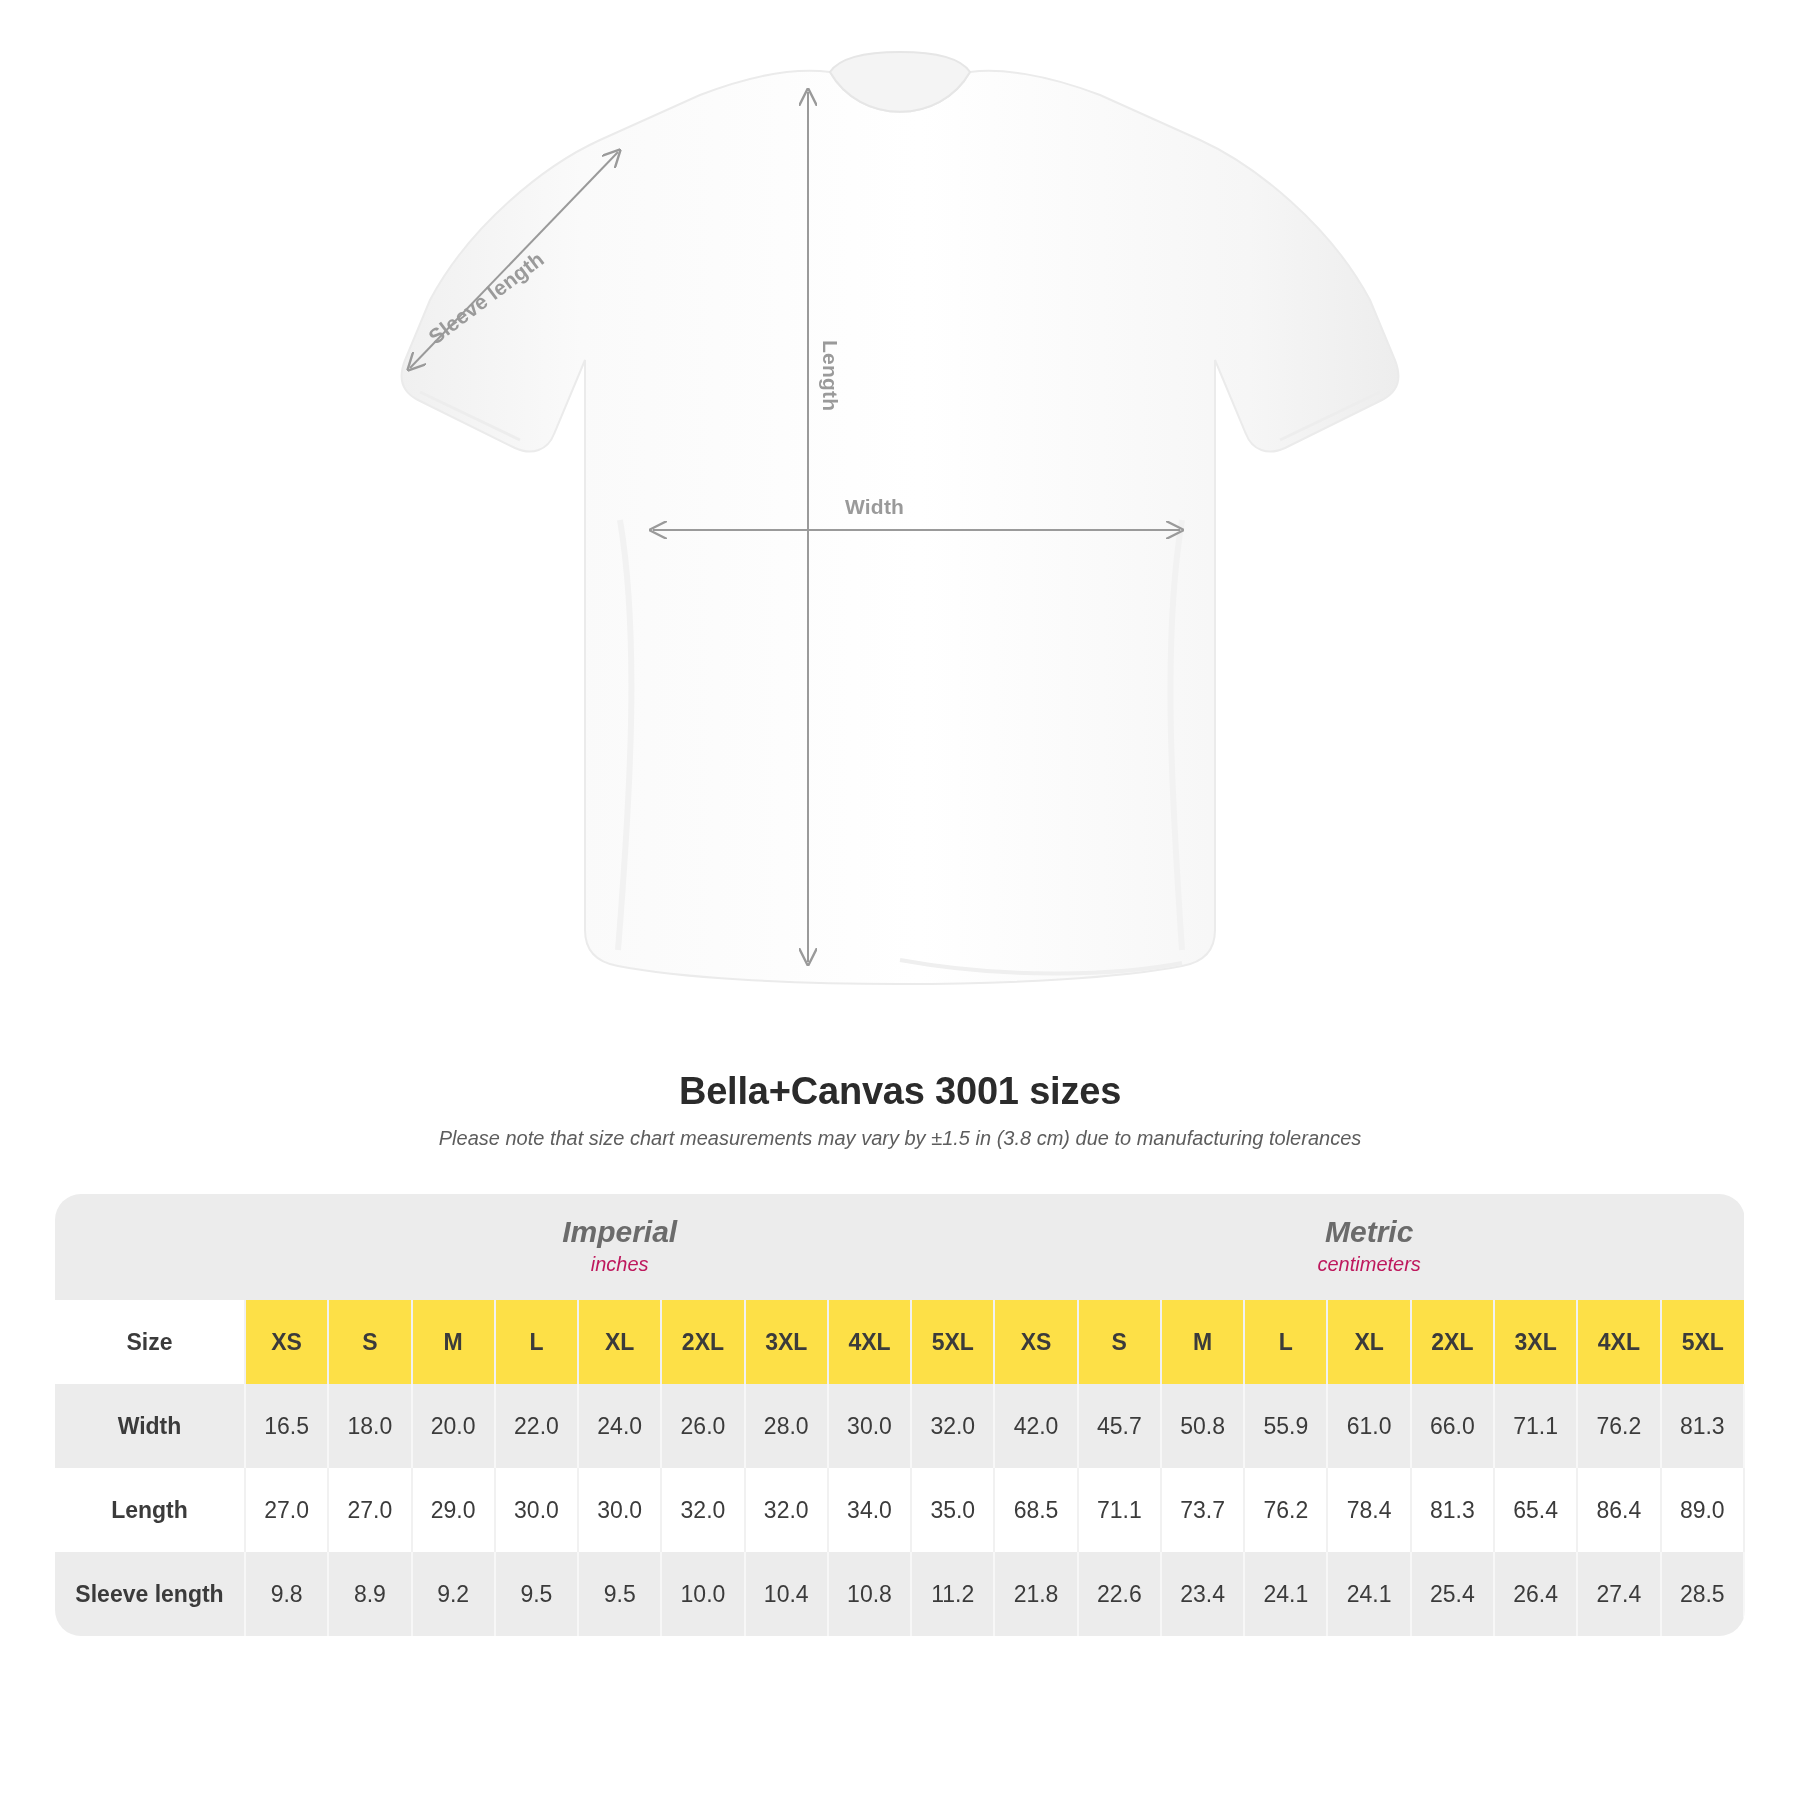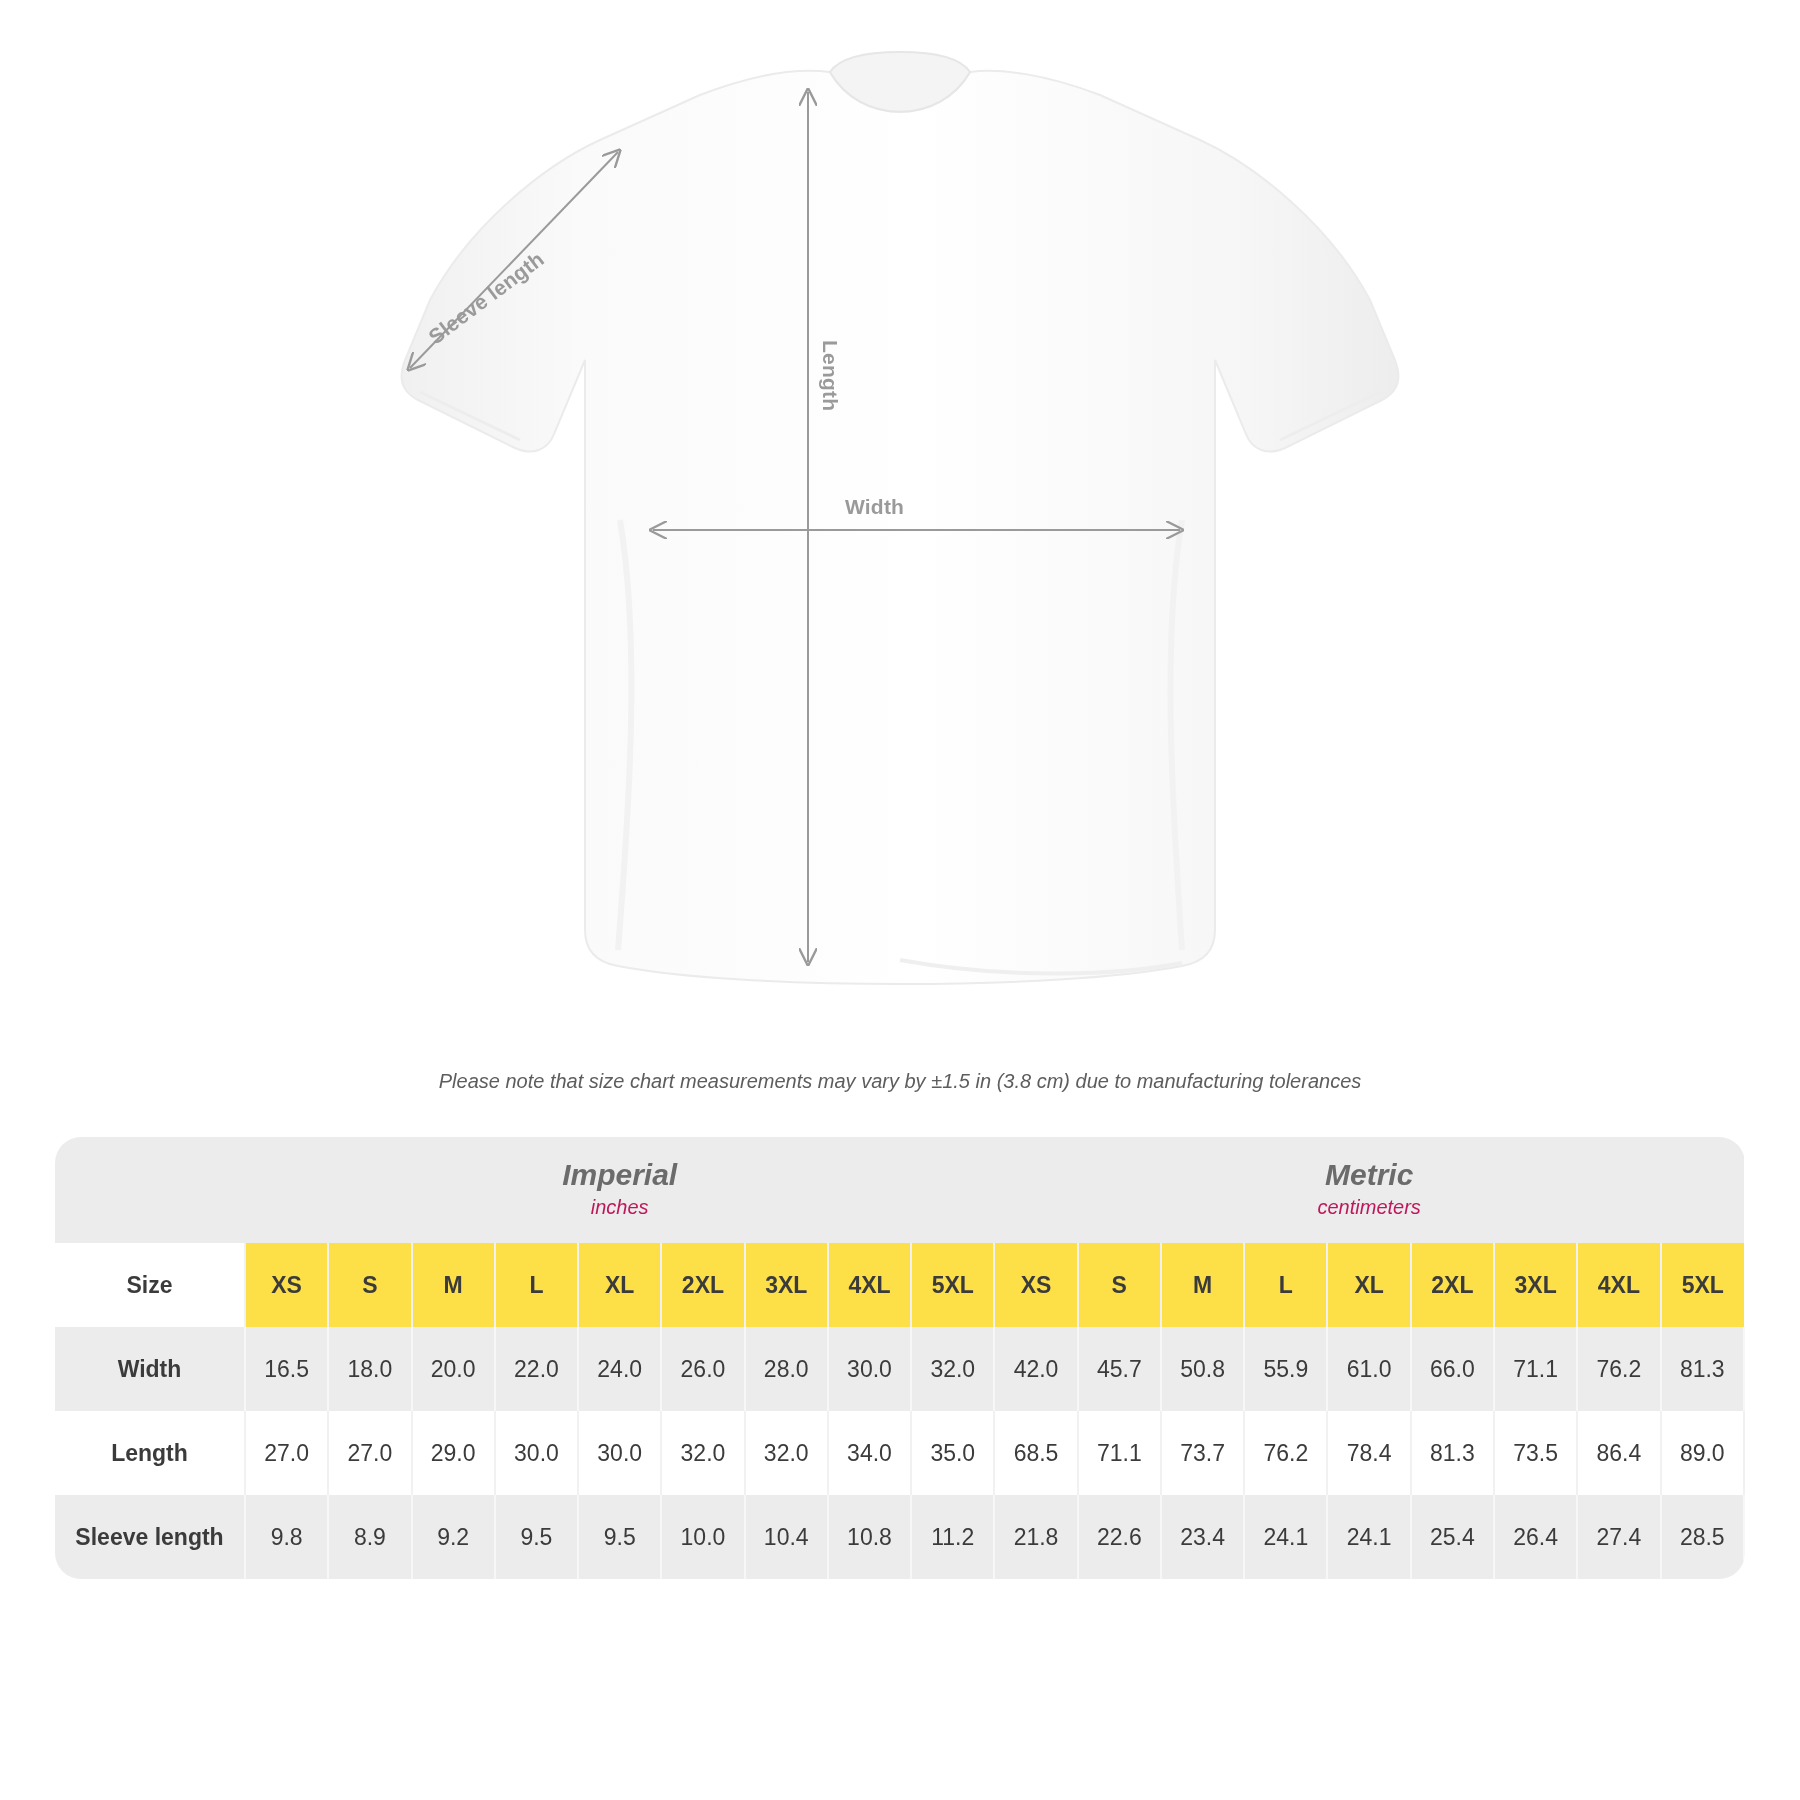--- a/index.html
+++ b/index.html
@@ -221,20 +221,21 @@
         <line x1="653" y1="530" x2="1180" y2="530" marker-start="url(#arrTail)" marker-end="url(#arrHead)"></line>
       </g>
     </svg>
 
     <div class="dim-label sleeve" style="left:424px; top:330px;">Sleeve length</div>
     <div class="dim-label vertical" style="left:818px; top:340px;">Length</div>
     <div class="dim-label" style="left:845px; top:495px;">Width</div>
   </div>
 
   <div class="caption">
+    <h1>Bella+Canvas 3001 sizes</h1>
     <p>Please note that size chart measurements may vary by ±1.5 in (3.8 cm) due to manufacturing tolerances</p>
   </div>
 
   <div class="table-area">
     <table class="size-table">
       <colgroup id="colgroup">
           <col style="width:190px">
           <col>
           <col>
           <col>
@@ -318,21 +319,21 @@
             <td>32.0</td>
             <td>32.0</td>
             <td>34.0</td>
             <td>35.0</td>
             <td>68.5</td>
             <td>71.1</td>
             <td>73.7</td>
             <td>76.2</td>
             <td>78.4</td>
             <td>81.3</td>
-            <td>73.5</td>
+            <td>65.4</td>
             <td>86.4</td>
             <td>89.0</td>
           </tr>
           <tr class="data shaded">
             <td class="label">Sleeve length</td>
             <td>9.8</td>
             <td>8.9</td>
             <td>9.2</td>
             <td>9.5</td>
             <td>9.5</td>

